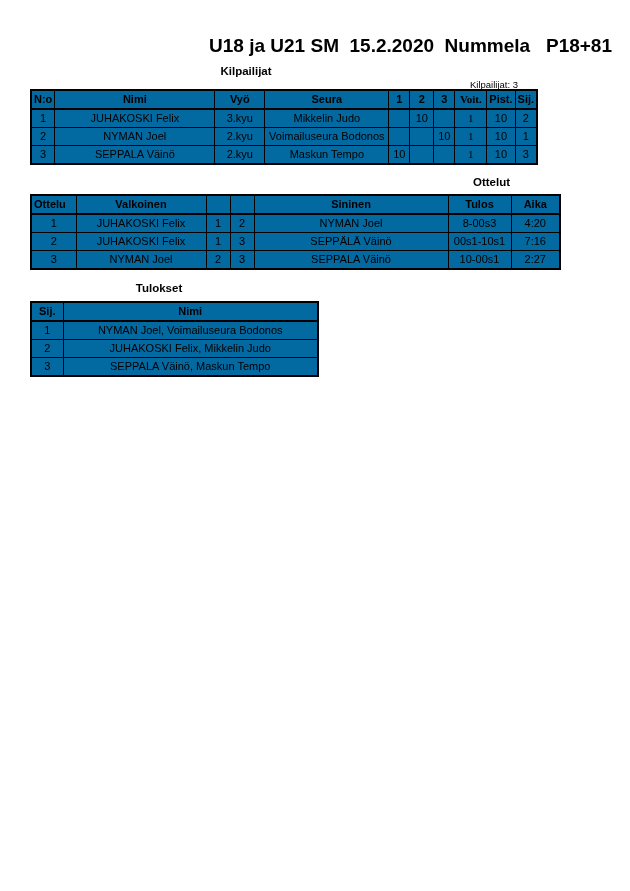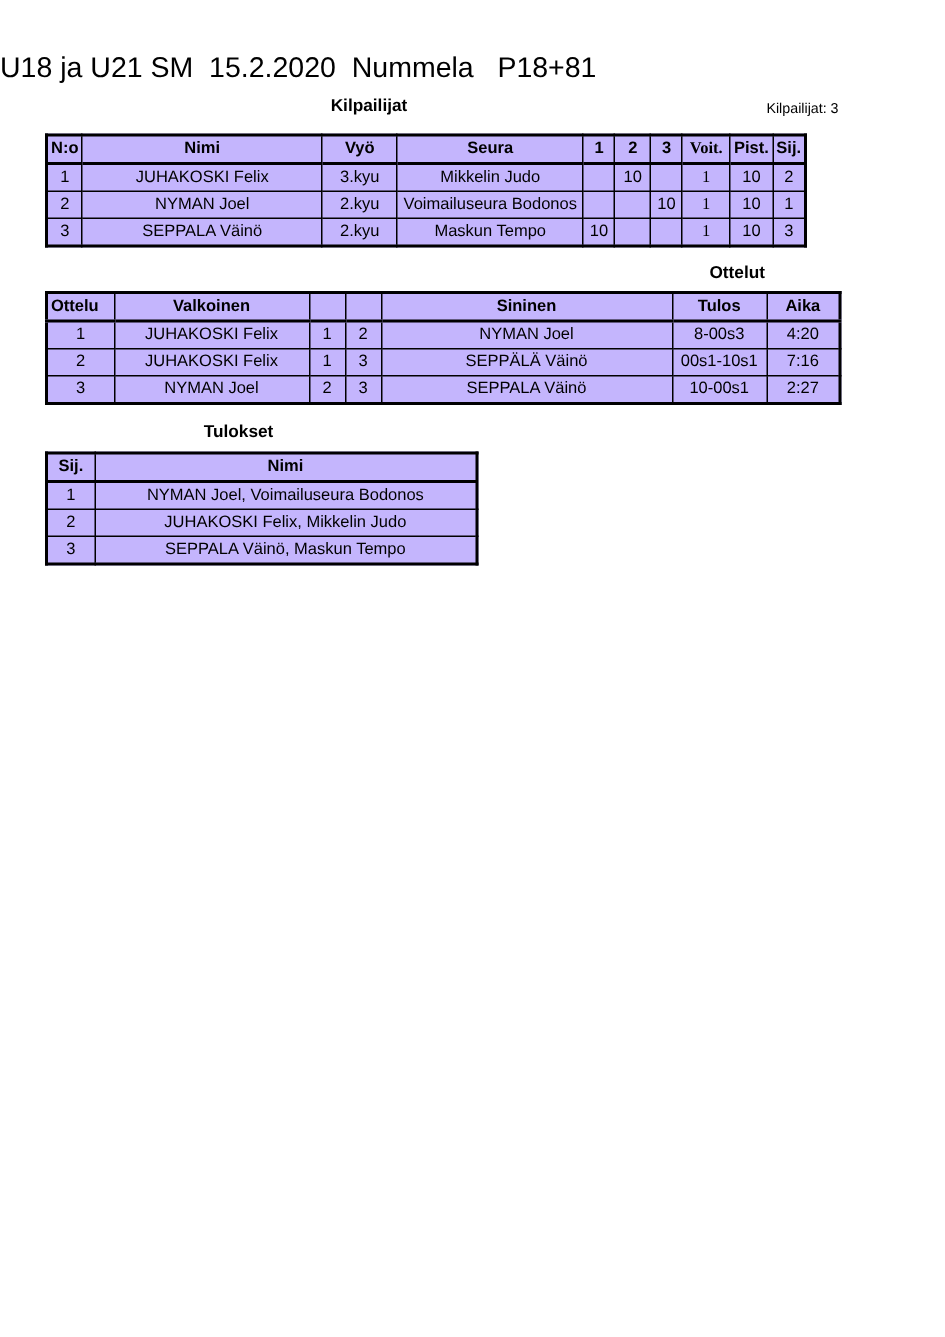--- a/index.html
+++ b/index.html
@@ -1,36 +1,36 @@
 <!DOCTYPE html>
 <html><head>
 <meta charset="utf-8">
 <style>
   html,body { margin:0; padding:0; }
   body {
     width:630px; height:891px; background:#ffffff; color:#000000;
     font-family:"Liberation Sans", sans-serif; position:relative; overflow:hidden;
   }
   .title {
-    position:absolute; top:35px; left:0; width:612px; text-align:left;
-    font-size:19px; font-weight:normal; white-space:pre;
+    position:absolute; top:35px; left:0; width:612px; text-align:right;
+    font-size:19px; font-weight:bold; white-space:pre;
   }
   .section-heading {
     position:absolute; font-weight:bold; font-size:11.5px; text-align:center;
   }
   .h-kilpailijat { top:65px; left:30px; width:432px; }
   .h-ottelut    { top:176px; left:30px; width:480px;text-align:right; }
   .h-tulokset   { top:282px; left:30px; width:258px; }
   .count {
-    position:absolute; top:67px; left:470px; width:130px; text-align:center;
+    position:absolute; top:79px; left:470px; width:130px; text-align:left;
     font-size:9.5px;
   }
   table.tbl {
     position:absolute; border-collapse:collapse; table-layout:fixed;
-    border:2px solid #000; background:#c4b5fd;
+    border:2px solid #000; background:#0369a1;
   }
   .t1 { top:89px;  left:30px; }
   .t2 { top:194px; left:30px; }
   .t3 { top:301px; left:30px; }
   .tbl th, .tbl td {
     border:1px solid #000; font-size:11px; height:17px; line-height:17px;
     padding:0 2px; white-space:nowrap; overflow:hidden;
   }
   .tbl thead th { border-bottom:2px solid #000; font-weight:bold; }
   .c { text-align:center; }

